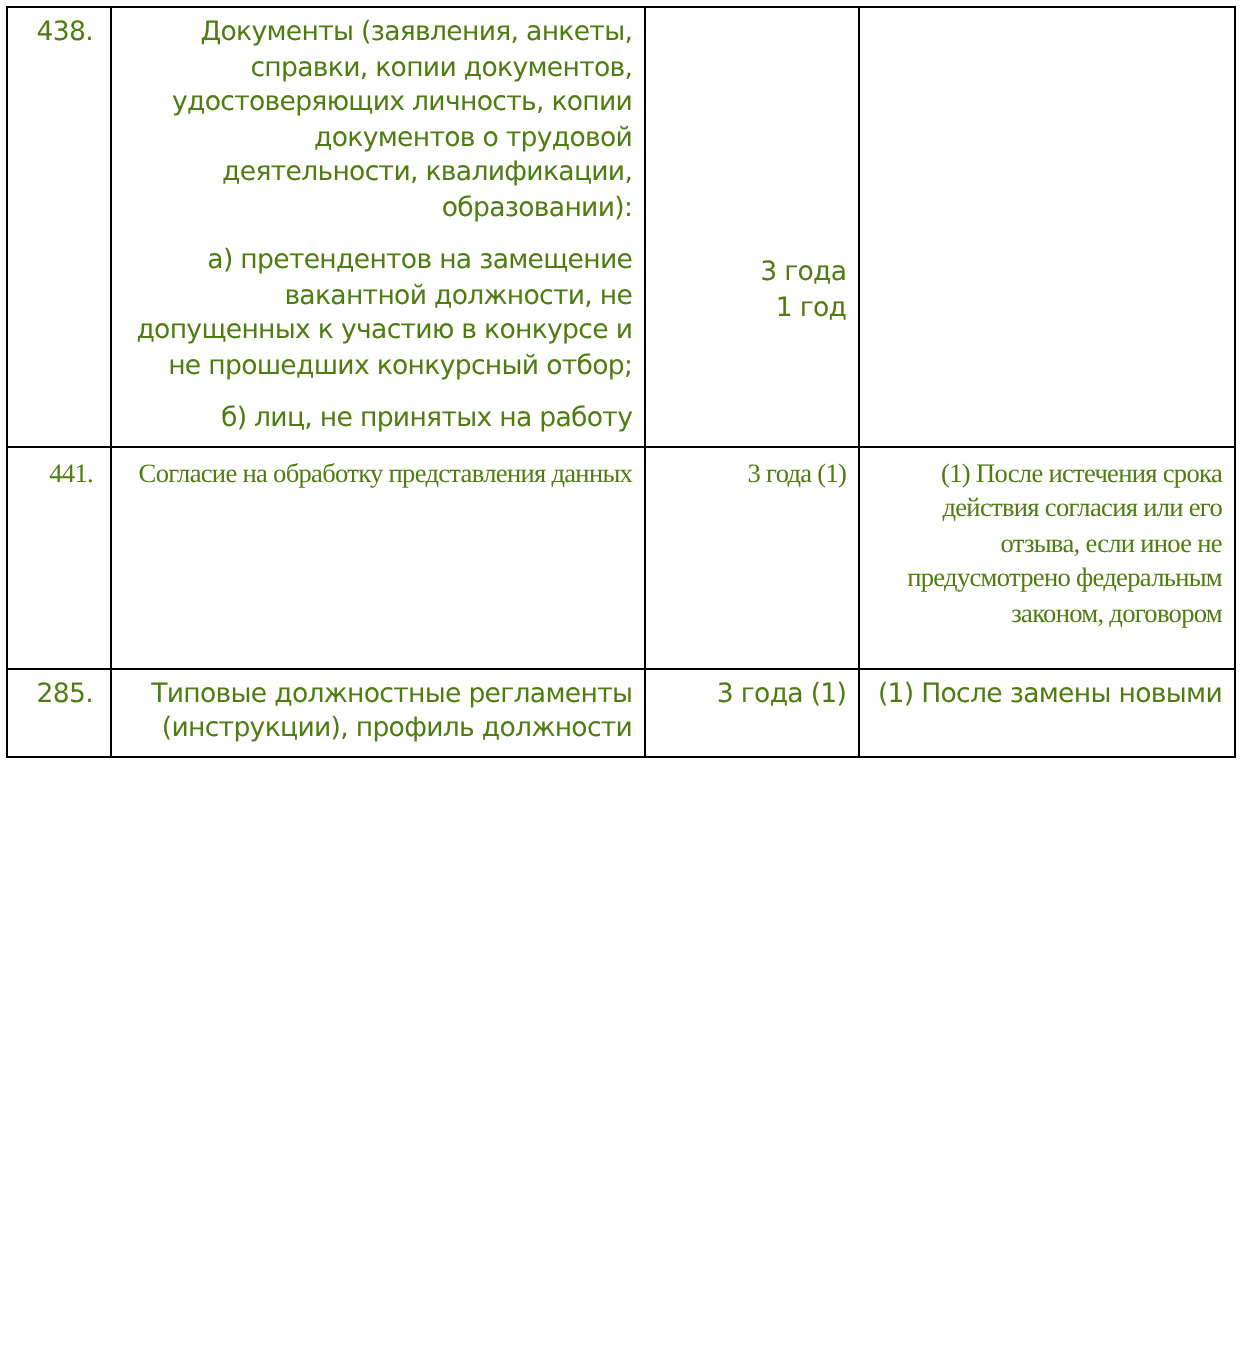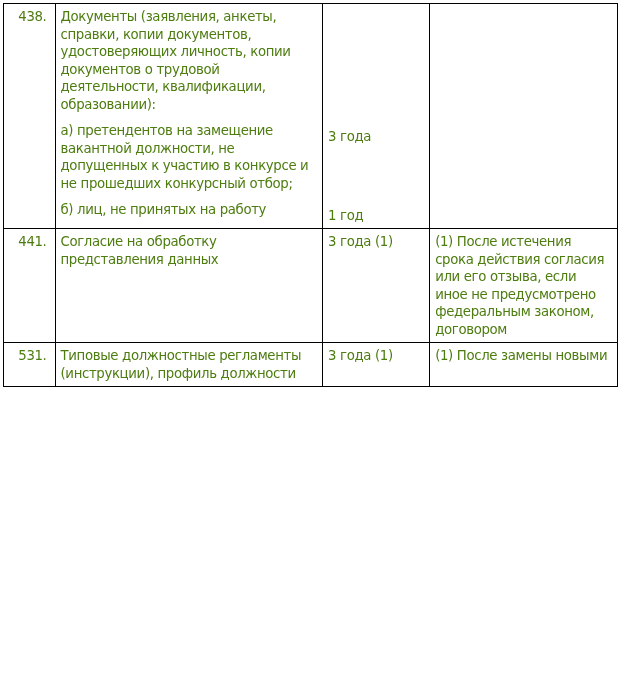--- a/index.html
+++ b/index.html
@@ -7,61 +7,62 @@
   .doc {
     position: absolute; left: 3px; top: 3px;
     font-family: "DejaVu Sans", sans-serif;
     font-size: 13.3px; line-height: 17.5px; color: #4d7c0f;
     letter-spacing: -0.35px;
   }
   table { border-collapse: collapse; table-layout: fixed; width: 615px; }
   td {
     border: 1.5px solid #000; vertical-align: top;
     padding: 4px 6px 4px 5px;
+    text-align: right;
   }
   td.num { text-align: right; padding-right: 8px; width: 37px; }
   td.title { width: 253px; }
   td.term { width: 94px; }
   td.note { width: 174px; }
   .p { margin: 0; }
   .gap { margin-top: 9px; }
   .r438 { height: 203px; }
   .r439 { height: 74px; }
   .r440 { height: 98px; }
-  .r441 { height: 111px; }
+  .r441 { height: 111px; font-family: Liberation Serif, serif; }
   .r442 { height: 38px; }
   .r443 { height: 39px; }
   .r444 { height: 60px; }
 </style>
 </head>
 <body>
 
 <div class="doc">
 <table>
   <tbody>
         <tr class="r438">
     <td class="num">438.</td>
     <td class="title">
       <p class="p">Документы (заявления,  анкеты, справки, копии документов, удостоверяющих личность, копии документов о трудовой деятельности, квалификации, образовании):</p>
       <p class="p gap">а) претендентов на замещение вакантной должности, не допущенных к участию в конкурсе и не прошедших конкурсный отбор;</p>
       <p class="p gap">б) лиц, не принятых на работу</p>
     </td>
     <td class="term">
       <p class="p" style="margin-top:120px">3 года</p>
-      <p class="p" style="margin-top:61px">1 год</p>
+      <p class="p" style="">1 год</p>
     </td>
     <td class="note"></td>
   </tr>
   <tr class="r441">
     <td class="num">441.</td>
     <td class="title">Согласие на обработку представления данных</td>
     <td class="term">3 года (1)</td>
     <td class="note">(1) После истечения срока действия согласия или его отзыва, если иное не предусмотрено федеральным законом, договором</td>
   </tr>
   <tr class="r442">
-    <td class="num">531.</td>
+    <td class="num">285.</td>
     <td class="title">Типовые должностные регламенты (инструкции), профиль должности</td>
     <td class="term">3 года (1)</td>
     <td class="note">(1) После замены  новыми</td>
   </tr>
 </tbody>
     </table>
 </div>
 
 </body></html>

